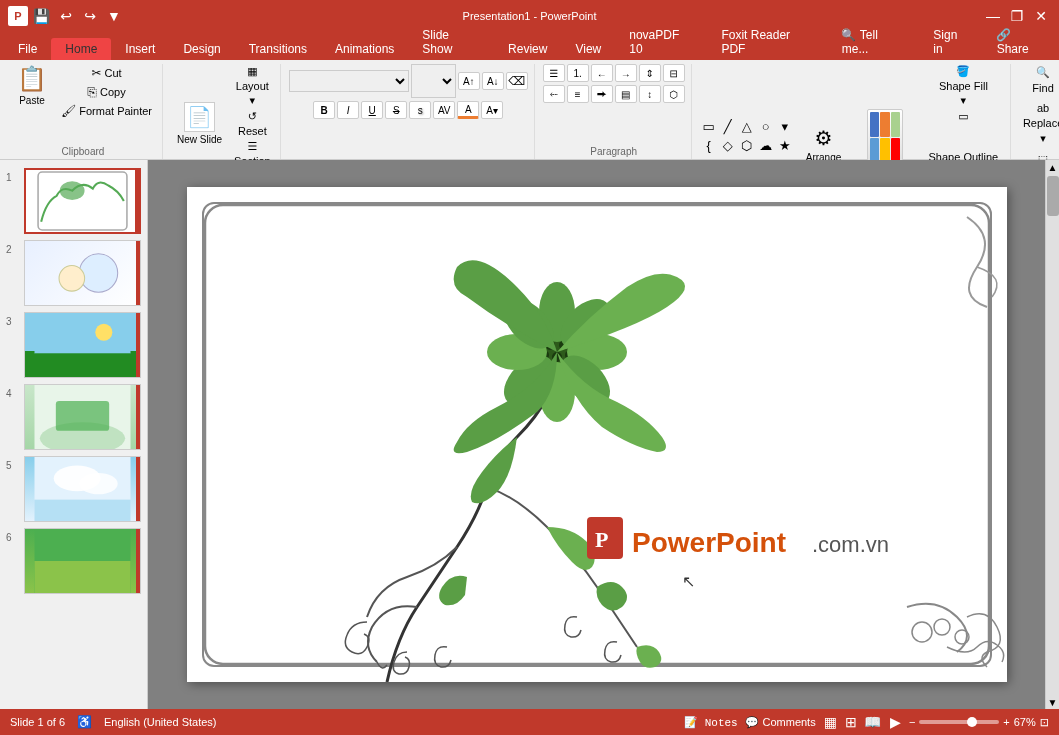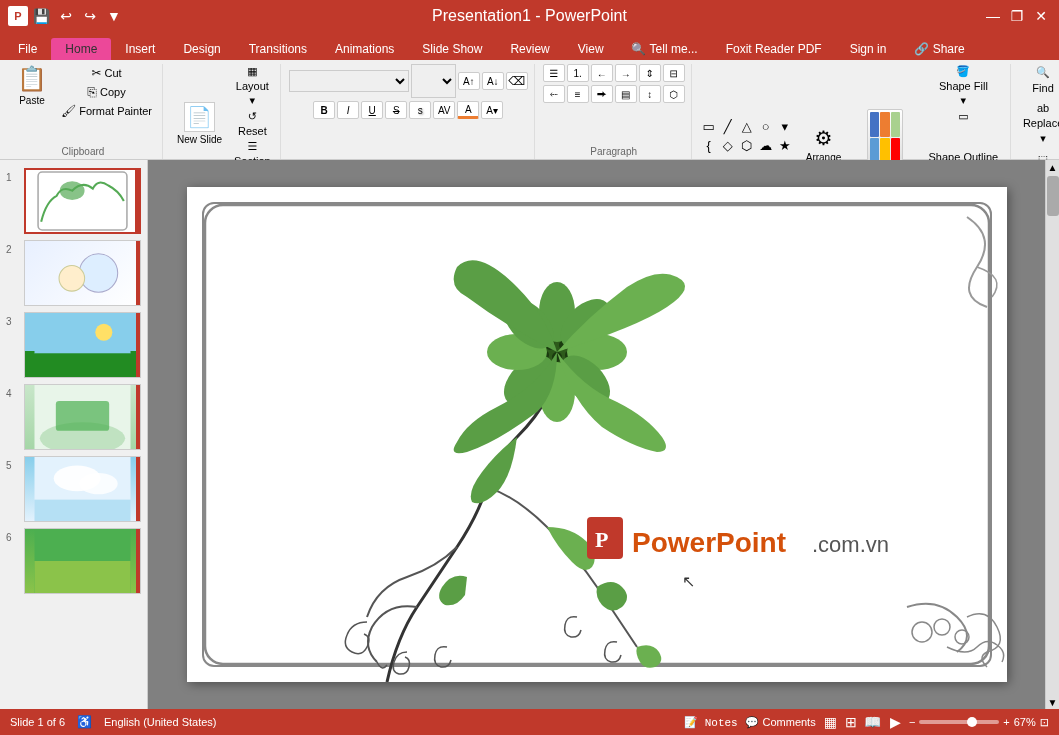--- a/index.html
+++ b/index.html
@@ -9,41 +9,41 @@
     #title-bar {
       height: 32px;
       background: #c0392b;
       display: flex;
       align-items: center;
       justify-content: space-between;
       padding: 0 8px;
       color: white;
     }
     #title-bar-left { display: flex; align-items: center; gap: 4px; }
-    #title-bar-center { position: absolute; left: 50%; transform: translateX(-50%); font-size: 16px; color: white; }
+    #title-bar-center { position: absolute; left: 50%; transform: translateX(-50%); font-size: 11px; color: white; }
     #title-bar-right { display: flex; align-items: center; gap: 4px; margin-left: auto; }
     .title-btn { width: 20px; height: 20px; display: flex; align-items: center; justify-content: center; font-size: 14px; cursor: pointer; color: white; }
     .title-icon { width: 20px; height: 20px; background: #333; display: flex; align-items: center; justify-content: center; font-size: 10px; color: white; border-radius: 2px; }
 
     
     #ribbon-tabs {
       height: 28px;
       background: #c0392b;
       display: flex;
       align-items: flex-end;
       padding-left: 4px;
     }
     .ribbon-tab {
       padding: 4px 14px;
       font-size: 12px;
       cursor: pointer;
       color: white;
       border-radius: 3px 3px 0 0;
     }
-    .ribbon-tab.active { background: #ec4899; color: #333; }
+    .ribbon-tab.active { background: #ef4444; color: #333; }
 
     
     #ribbon {
       height: 100px;
       background: #f0f0f0;
       border-bottom: 1px solid #ccc;
       display: flex;
       align-items: stretch;
       padding: 4px 4px 0 4px;
       gap: 2px;
@@ -251,22 +251,23 @@
 <div id="ribbon-tabs">
   <div class="ribbon-tab">File</div>
   <div class="ribbon-tab active">Home</div>
   <div class="ribbon-tab">Insert</div>
   <div class="ribbon-tab">Design</div>
   <div class="ribbon-tab">Transitions</div>
   <div class="ribbon-tab">Animations</div>
   <div class="ribbon-tab">Slide Show</div>
   <div class="ribbon-tab">Review</div>
   <div class="ribbon-tab">View</div>
+  <div class="ribbon-tab">novaPDF 10</div>
+  <div class="ribbon-tab">Foxit Reader PDF</div>
   <div class="ribbon-tab" style="display:flex;align-items:center;gap:3px;">🔍 Tell me...</div>
-  <div class="ribbon-tab">Foxit Reader PDF</div>
   <div class="ribbon-tab">Sign in</div>
   <div class="ribbon-tab">🔗 Share</div>
 </div>
 
 <div id="ribbon">
 
   <div class="ribbon-group clipboard-group">
     <div class="ribbon-group-content">
       <div class="paste-big-btn ribbon-btn large" style="flex-direction:column;">
         <div style="font-size:24px;">📋</div>

